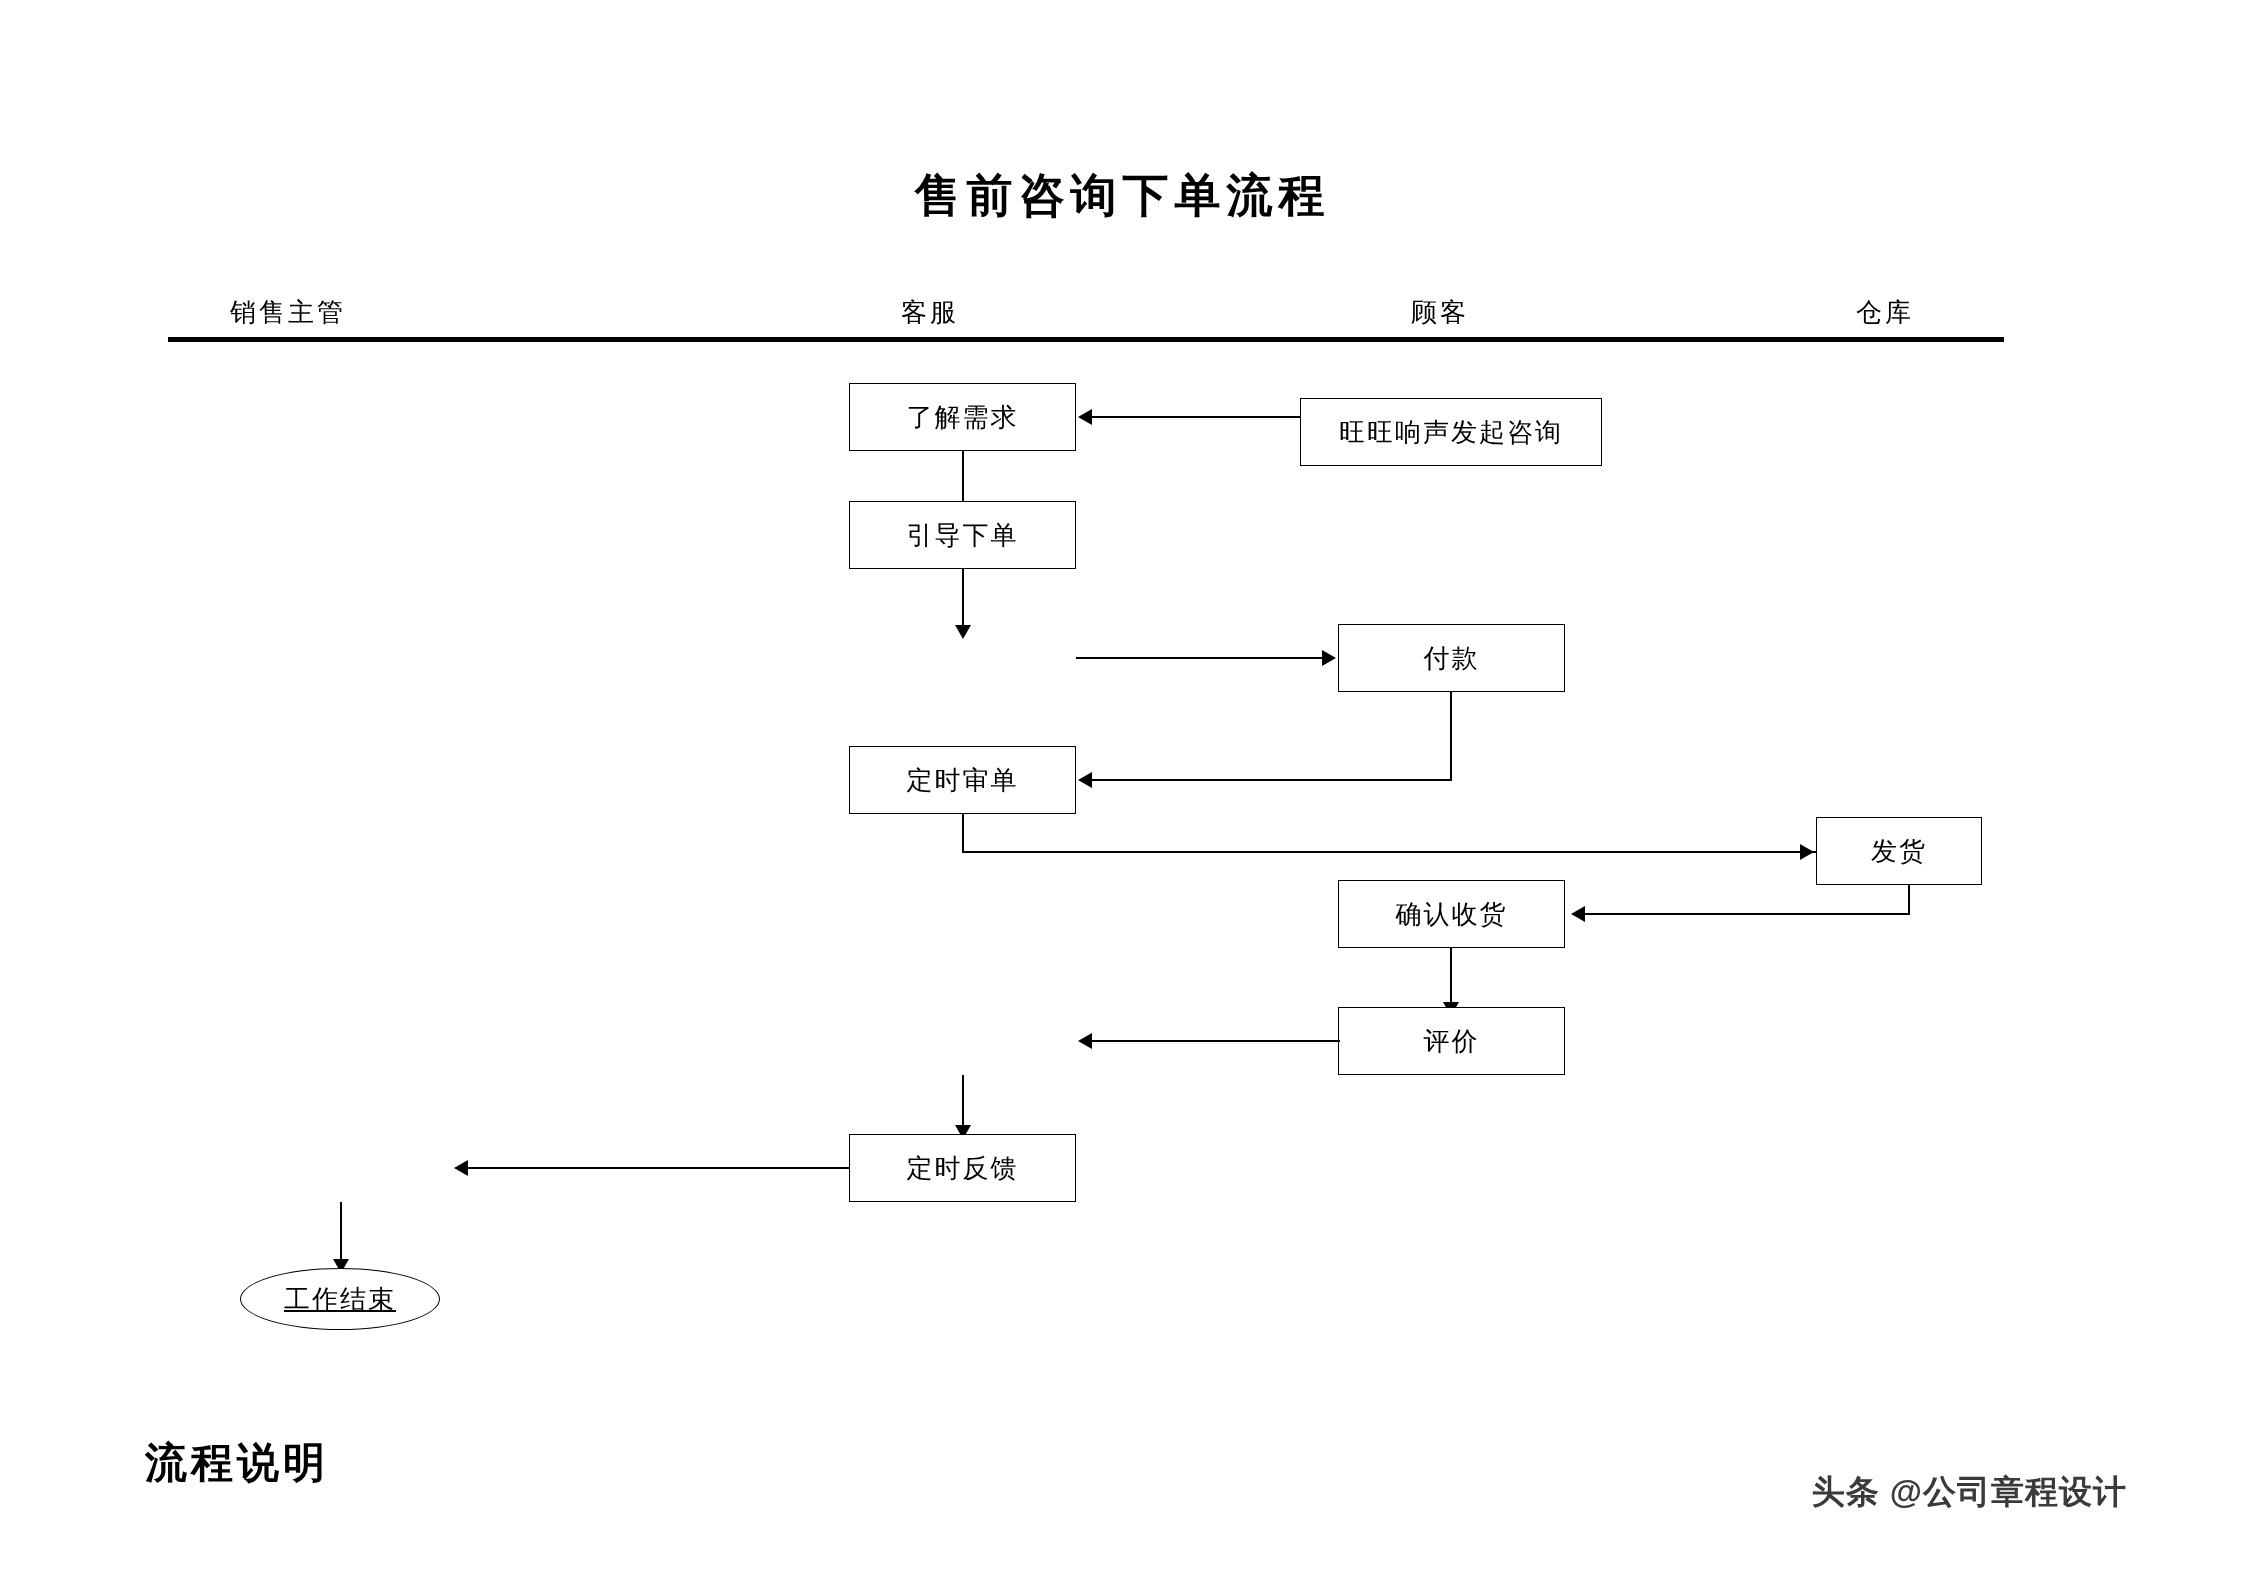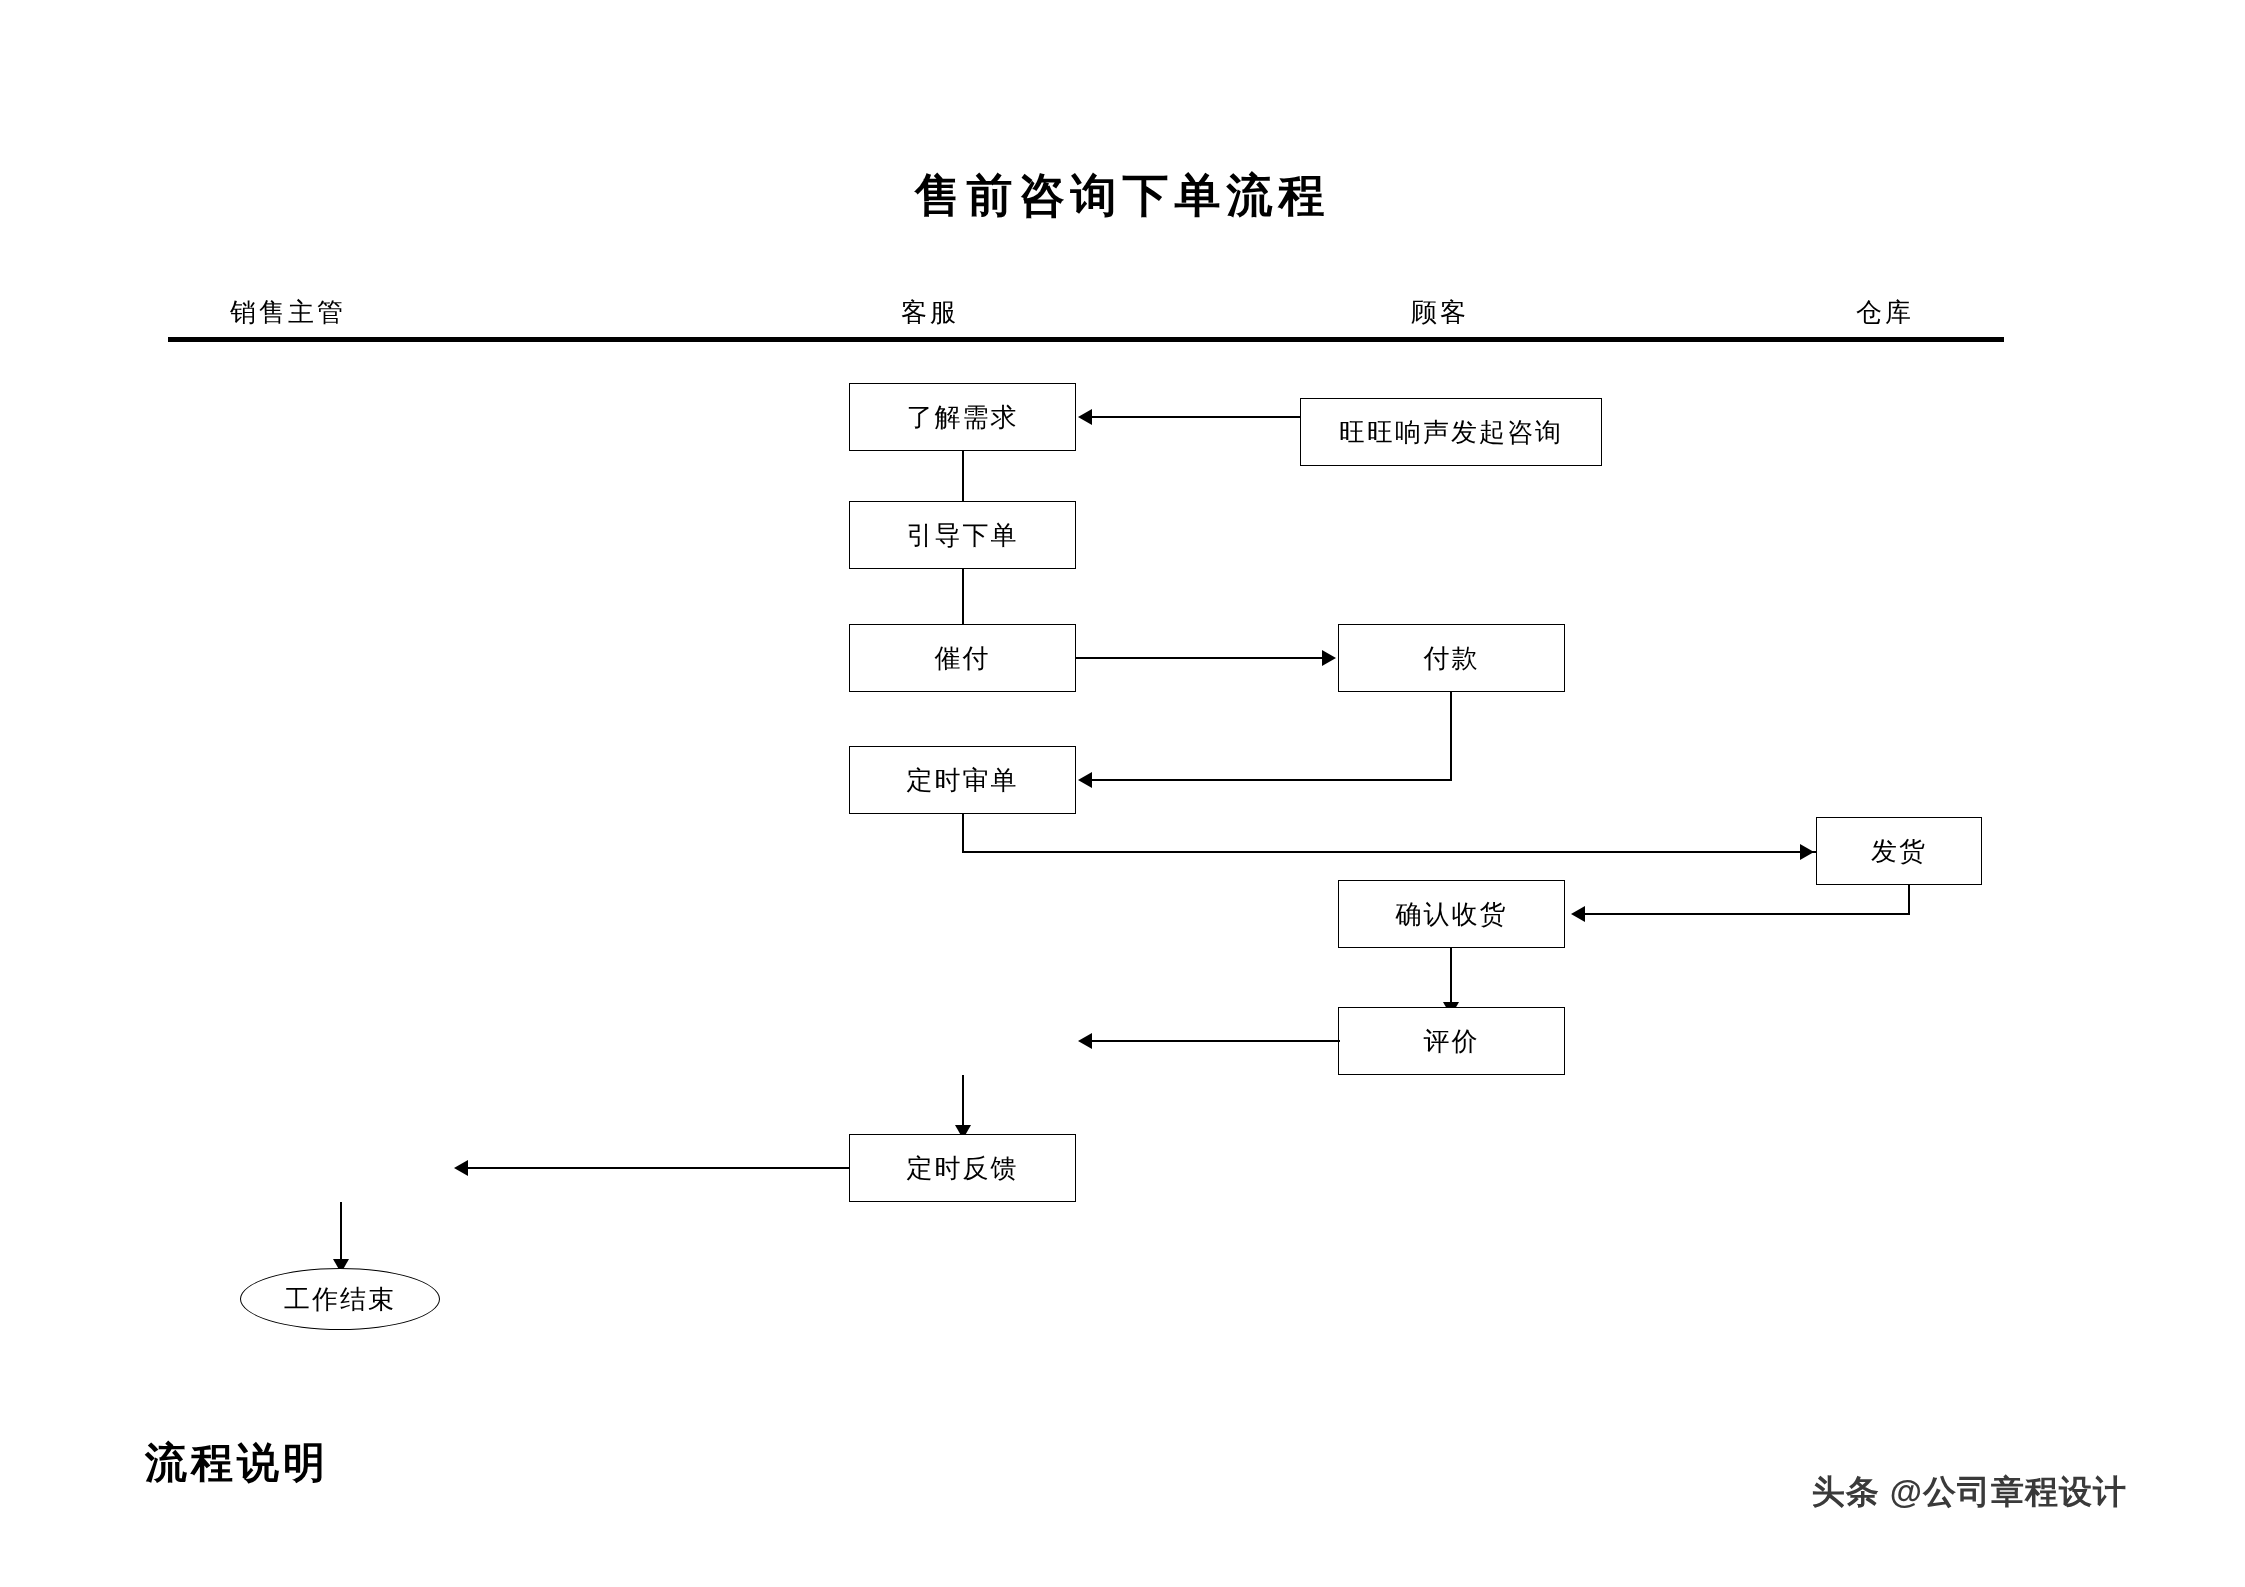--- a/index.html
+++ b/index.html
@@ -53,20 +53,21 @@
     align-items: center;
     justify-content: center;
     font-family: "Liberation Serif", serif;
     font-size: 26px;
     color: #000000;
     letter-spacing: 2px;
     white-space: nowrap;
   }
   .terminator {
     border-radius: 50% / 50%;
+    text-decoration: underline;
   }
   .conn {
     position: absolute;
     background: #000000;
   }
   .h { height: 2px; }
   .v { width: 2px; }
   .arrow {
     position: absolute;
     width: 0;
@@ -129,21 +130,20 @@
   <div class="arrow arrow-left" style="left:1078px; top:409px;"></div>
 
   <div class="conn v" style="left:962px; top:451px; height:60px;"></div>
   <div class="arrow arrow-down" style="left:955px; top:505px;"></div>
 
   <div class="node" style="left:849px; top:501px; width:227px; height:68px;">引导下单</div>
 
   <div class="conn v" style="left:962px; top:569px; height:62px;"></div>
   <div class="arrow arrow-down" style="left:955px; top:625px;"></div>
 
-  <div class="node" style="left:849px; top:624px; width:227px; height:68px;">催付</div>
   <div class="node" style="left:1338px; top:624px; width:227px; height:68px;">付款</div>
   <div class="conn h" style="left:1076px; top:657px; width:248px;"></div>
   <div class="arrow arrow-right" style="left:1322px; top:650px;"></div>
 
   <div class="conn v" style="left:1450px; top:692px; height:89px;"></div>
   <div class="conn h" style="left:1092px; top:779px; width:360px;"></div>
   <div class="arrow arrow-left" style="left:1078px; top:772px;"></div>
 
   <div class="node" style="left:849px; top:746px; width:227px; height:68px;">定时审单</div>
 

